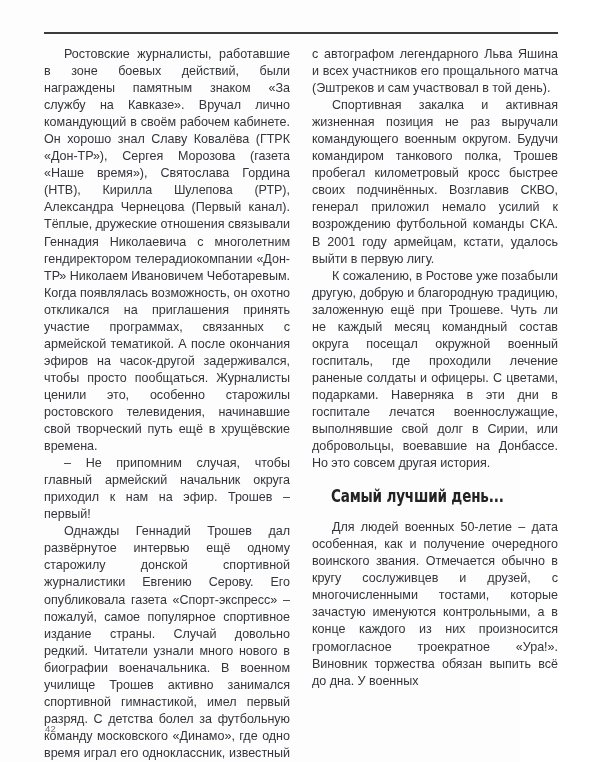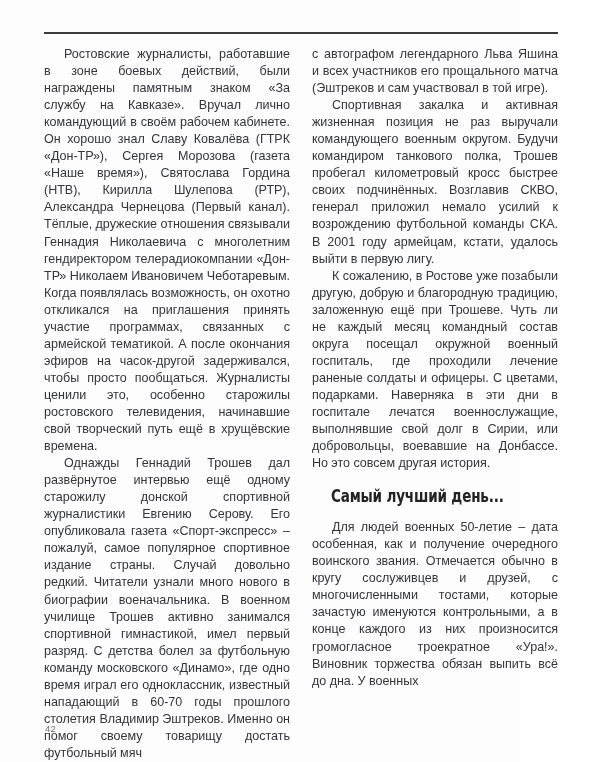--- a/index.html
+++ b/index.html
@@ -99,25 +99,26 @@
 <body>
 
 <div class="page">
 
   <div class="top-rule"></div>
 
   <div class="columns">
 
     <div class="col">
       <p class="para">Ростовские журналисты, работавшие в зоне боевых действий, были награждены памятным знаком «За службу на Кавказе». Вручал лично командующий в своём рабочем кабинете. Он хорошо знал Славу Ковалёва (ГТРК «Дон-ТР»), Сергея Морозова (газета «Наше время»), Святослава Гордина (НТВ), Кирилла Шулепова (РТР), Александра Чернецова (Первый канал). Тёплые, дружеские отношения связывали Геннадия Николаевича с многолетним гендиректором телерадиокомпании «Дон-ТР» Николаем Ивановичем Чеботаревым. Когда появлялась возможность, он охотно откликался на приглашения принять участие программах, связанных с армейской тематикой. А после окончания эфиров на часок-другой задерживался, чтобы просто пообщаться. Журналисты ценили это, особенно старожилы ростовского телевидения, начинавшие свой творческий путь ещё в хрущёвские времена.</p>
+      <p class="para dash">– Не припомним случая, чтобы главный армейский начальник округа приходил к нам на эфир. Трошев – первый!</p>
       <p class="para">Однажды Геннадий Трошев дал развёрнутое интервью ещё одному старожилу донской спортивной журналистики Евгению Серову. Его опубликовала газета «Спорт-экспресс» – пожалуй, самое популярное спортивное издание страны. Случай довольно редкий. Читатели узнали много нового в биографии военачальника. В военном училище Трошев активно занимался спортивной гимнастикой, имел первый разряд. С детства болел за футбольную команду московского «Динамо», где одно время играл его одноклассник, известный нападающий в 60-70 годы прошлого столетия Владимир Эштреков. Именно он помог своему товарищу достать футбольный мяч</p>
     </div>
 
     <div class="col">
-      <p class="para noindent">с автографом легендарного Льва Яшина и всех участников его прощального матча (Эштреков и сам участвовал в той игре).</p>
+      <p class="para noindent">с автографом легендарного Льва Яшина и всех участников его прощального матча (Эштреков и сам участвовал в той день).</p>
       <p class="para">Спортивная закалка и активная жизненная позиция не раз выручали командующего военным округом. Будучи командиром танкового полка, Трошев пробегал километровый кросс быстрее своих подчинённых. Возглавив СКВО, генерал приложил немало усилий к возрождению футбольной команды СКА. В 2001 году армейцам, кстати, удалось выйти в первую лигу.</p>
       <p class="para">К сожалению, в Ростове уже позабыли другую, добрую и благородную традицию, заложенную ещё при Трошеве. Чуть ли не каждый месяц командный состав округа посещал окружной военный госпиталь, где проходили лечение раненые солдаты и офицеры. С цветами, подарками. Наверняка в эти дни в госпитале лечатся военнослужащие, выполнявшие свой долг в Сирии, или добровольцы, воевавшие на Донбассе. Но это совсем другая история.</p>
       <h2 class="section-heading">Самый лучший день...</h2>
       <p class="para">Для людей военных 50-летие – дата особенная, как и получение очередного воинского звания. Отмечается обычно в кругу сослуживцев и друзей, с многочисленными тостами, которые зачастую именуются контрольными, а в конце каждого из них произносится громогласное троекратное «Ура!». Виновник торжества обязан выпить всё до дна. У военных</p>
     </div>
 
   </div>
 
   <div class="page-number">42</div>
 

